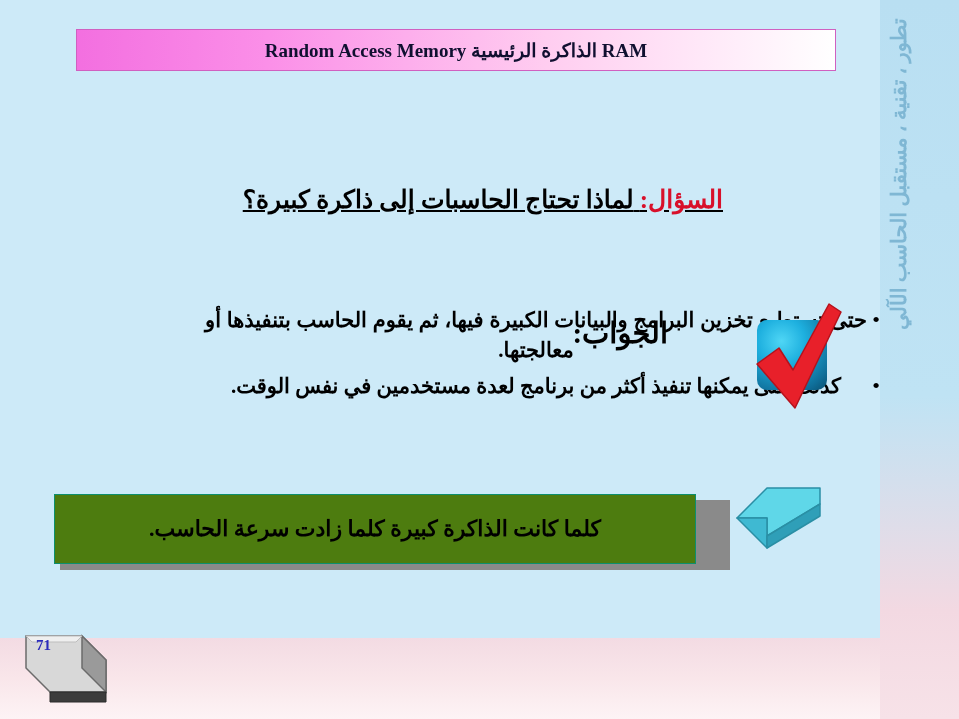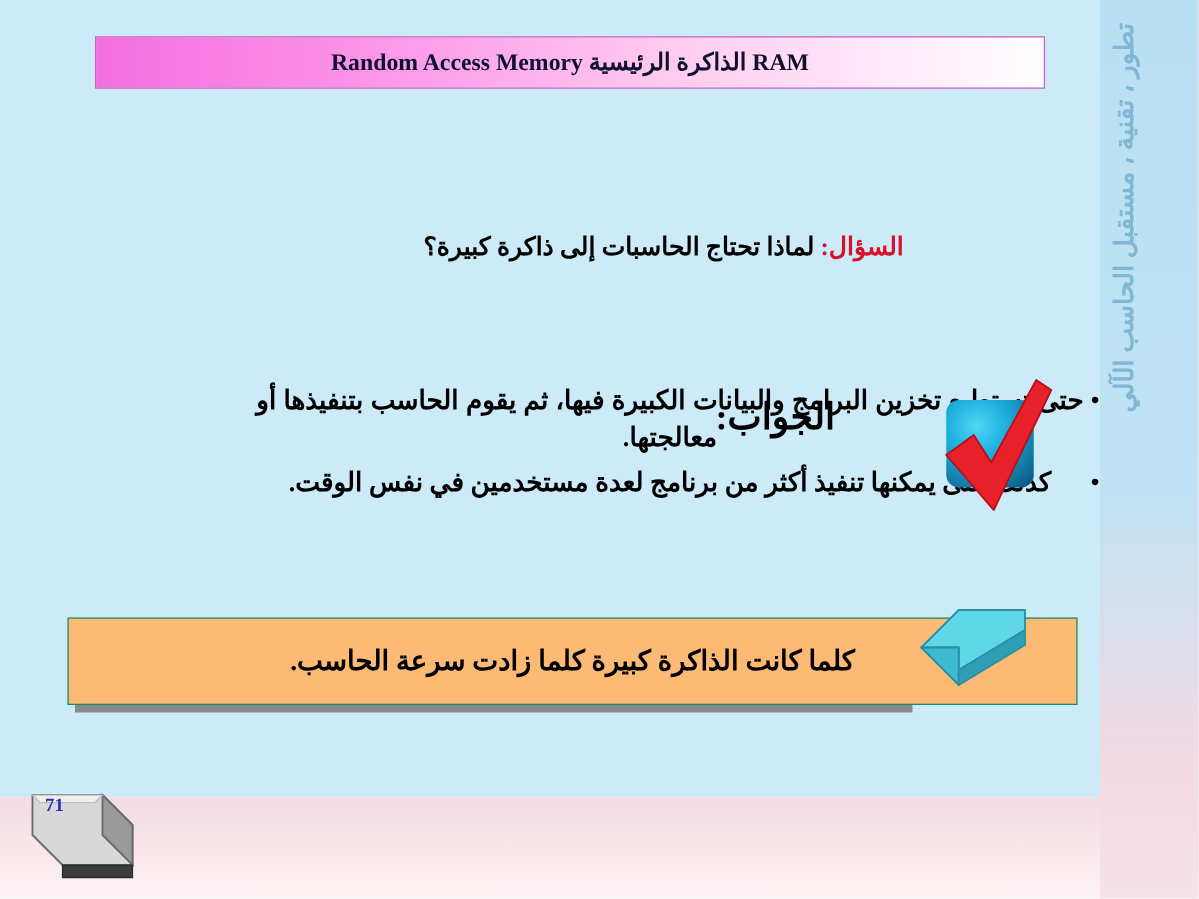--- a/index.html
+++ b/index.html
@@ -86,25 +86,26 @@
     font-family: "Liberation Serif", serif;
     white-space: nowrap;
   }
 
   
   .question-line {
     position: absolute;
     right: 236px;
     top: 185px;
     direction: rtl;
-    font-size: 20px;
+    font-size: 25px;
     font-weight: bold;
     color: #000000;
     white-space: nowrap;
     font-family: "Liberation Serif", serif;
+    text-decoration: underline;
   }
   .label-red {
     color: #d8102a;
     font-weight: bold;
   }
 
   
   .answer-label {
     position: absolute;
     right: 291px;
@@ -157,23 +158,23 @@
     left: 60px;
     top: 500px;
     width: 670px;
     height: 70px;
     background: #8a8a8a;
   }
   .green-box {
     position: absolute;
     left: 54px;
     top: 494px;
-    width: 808px;
+    width: 642px;
     height: 70px;
-    background: #fdba74;
+    background: #4d7c0f;
     border: 1px solid #0d8f6d;
     box-sizing: border-box;
     display: flex;
     align-items: center;
     justify-content: center;
   }
   .green-box-text {
     direction: rtl;
     font-size: 22px;
     font-weight: bold;

